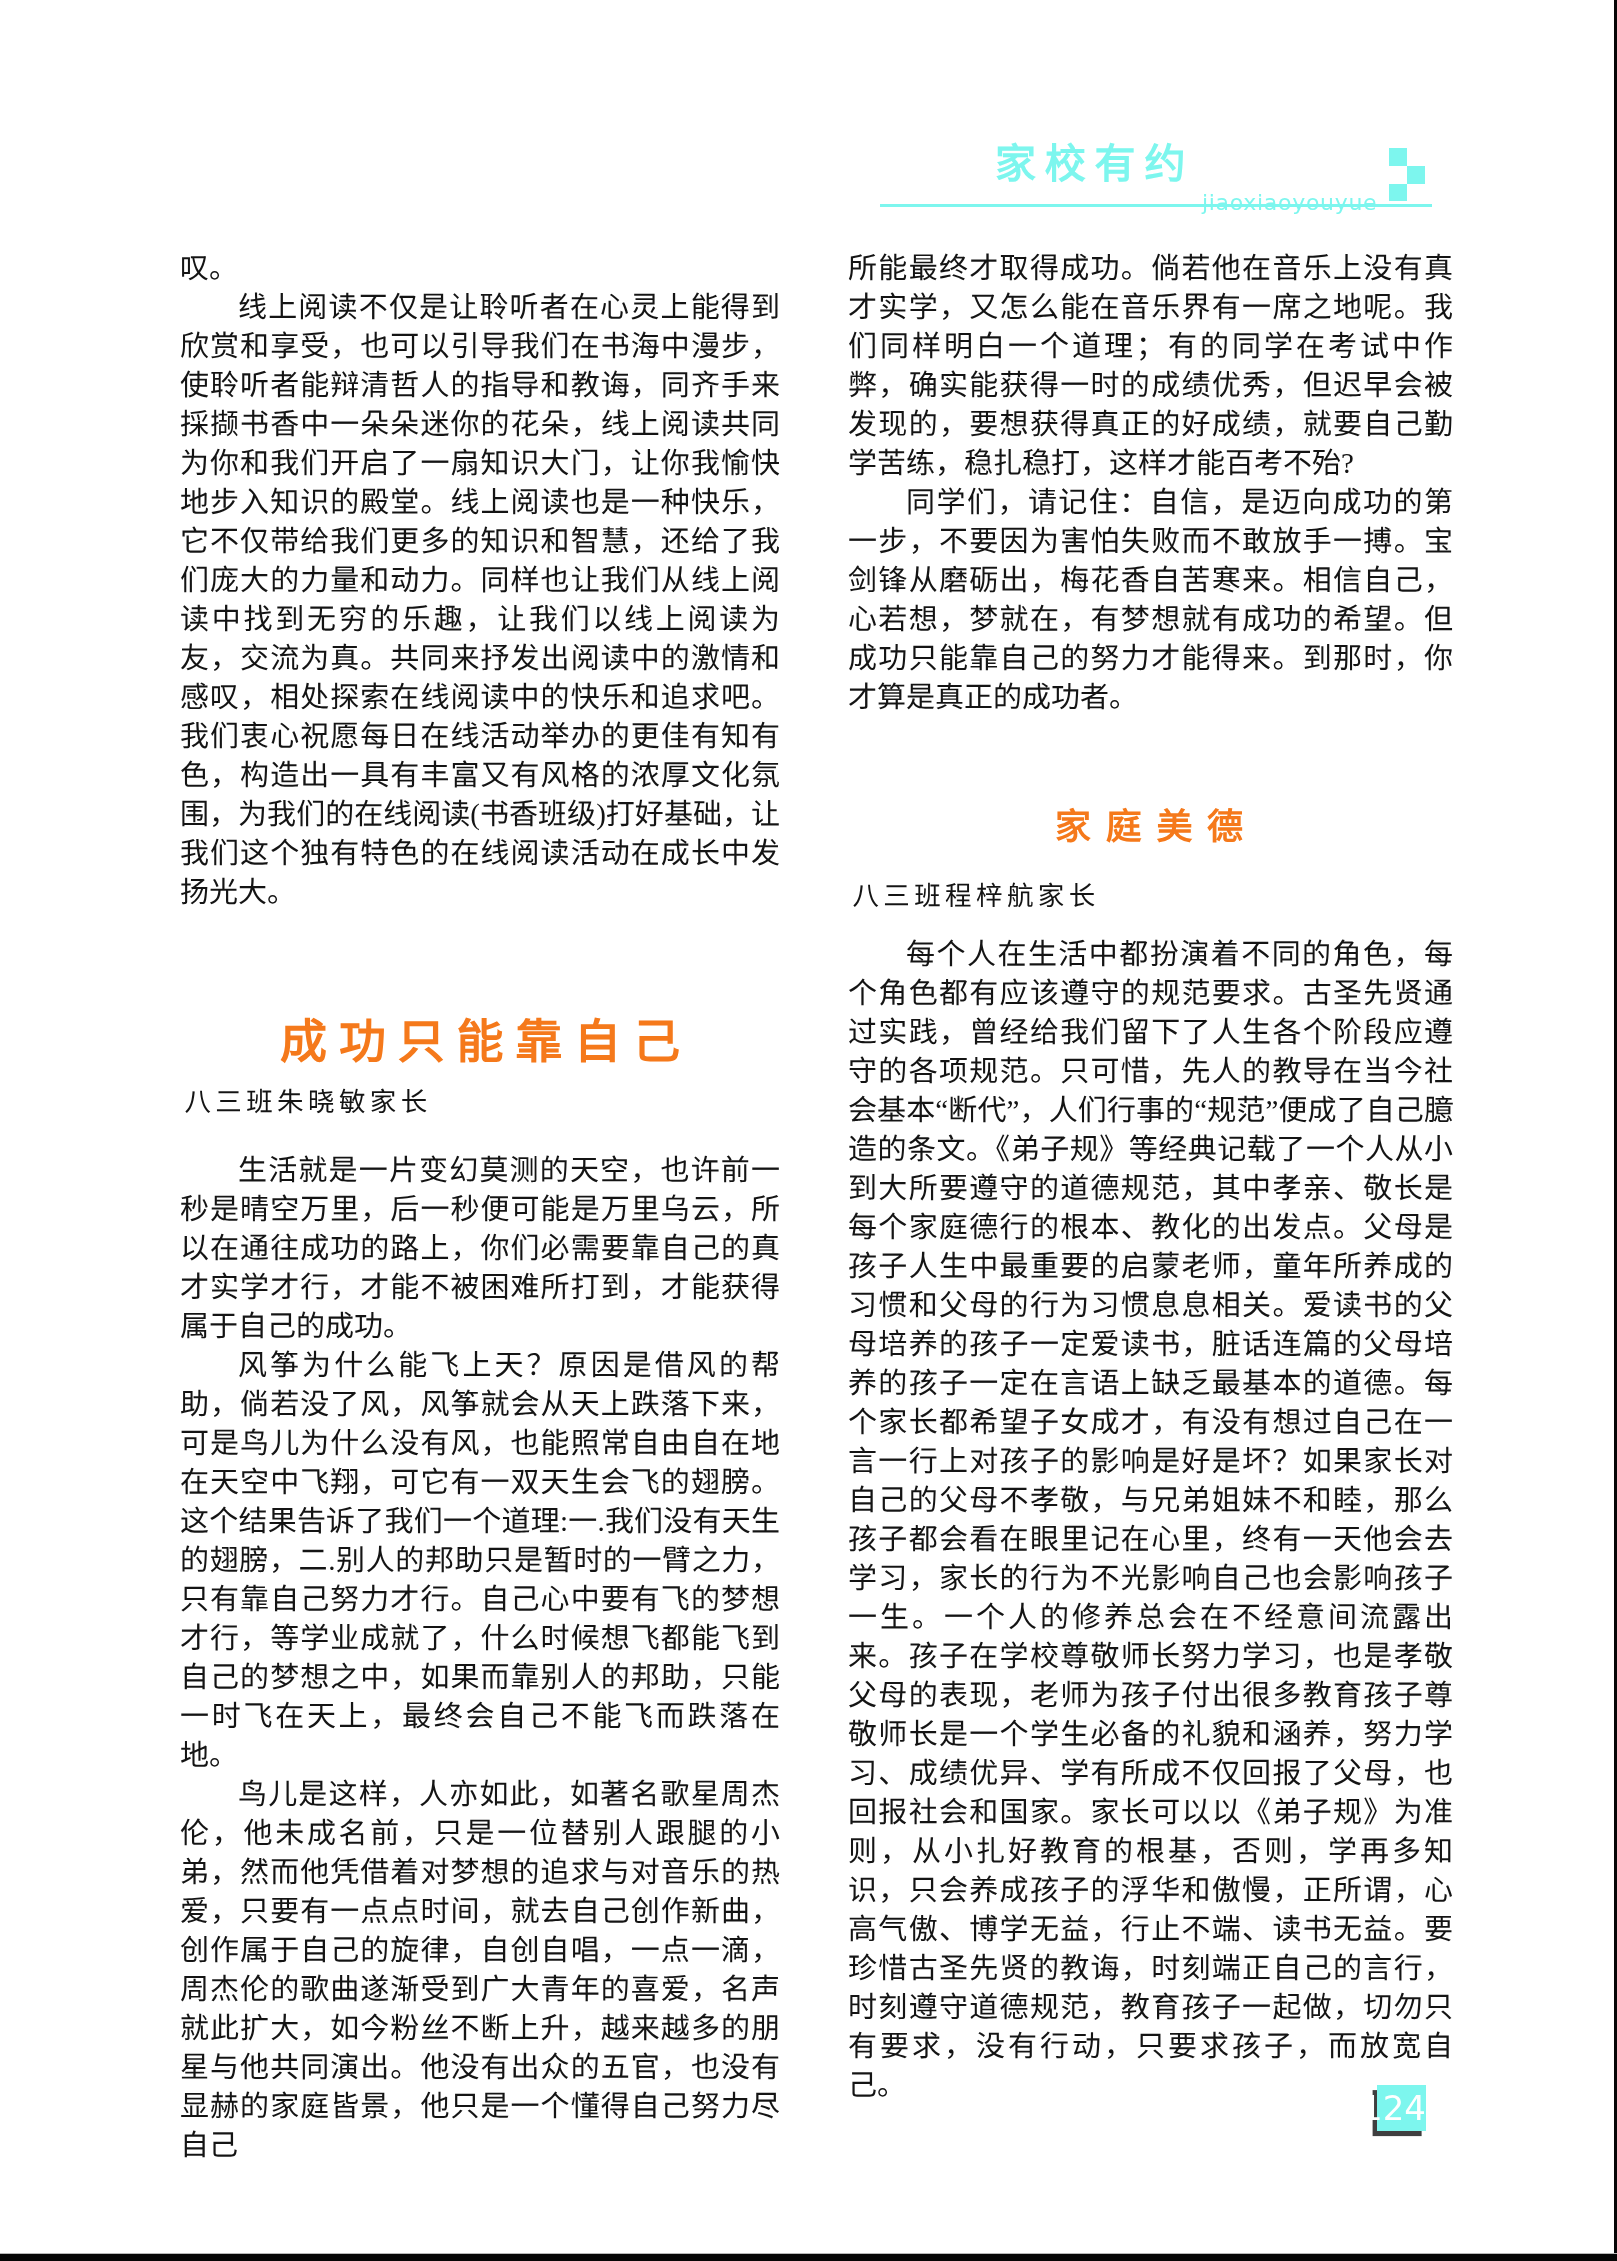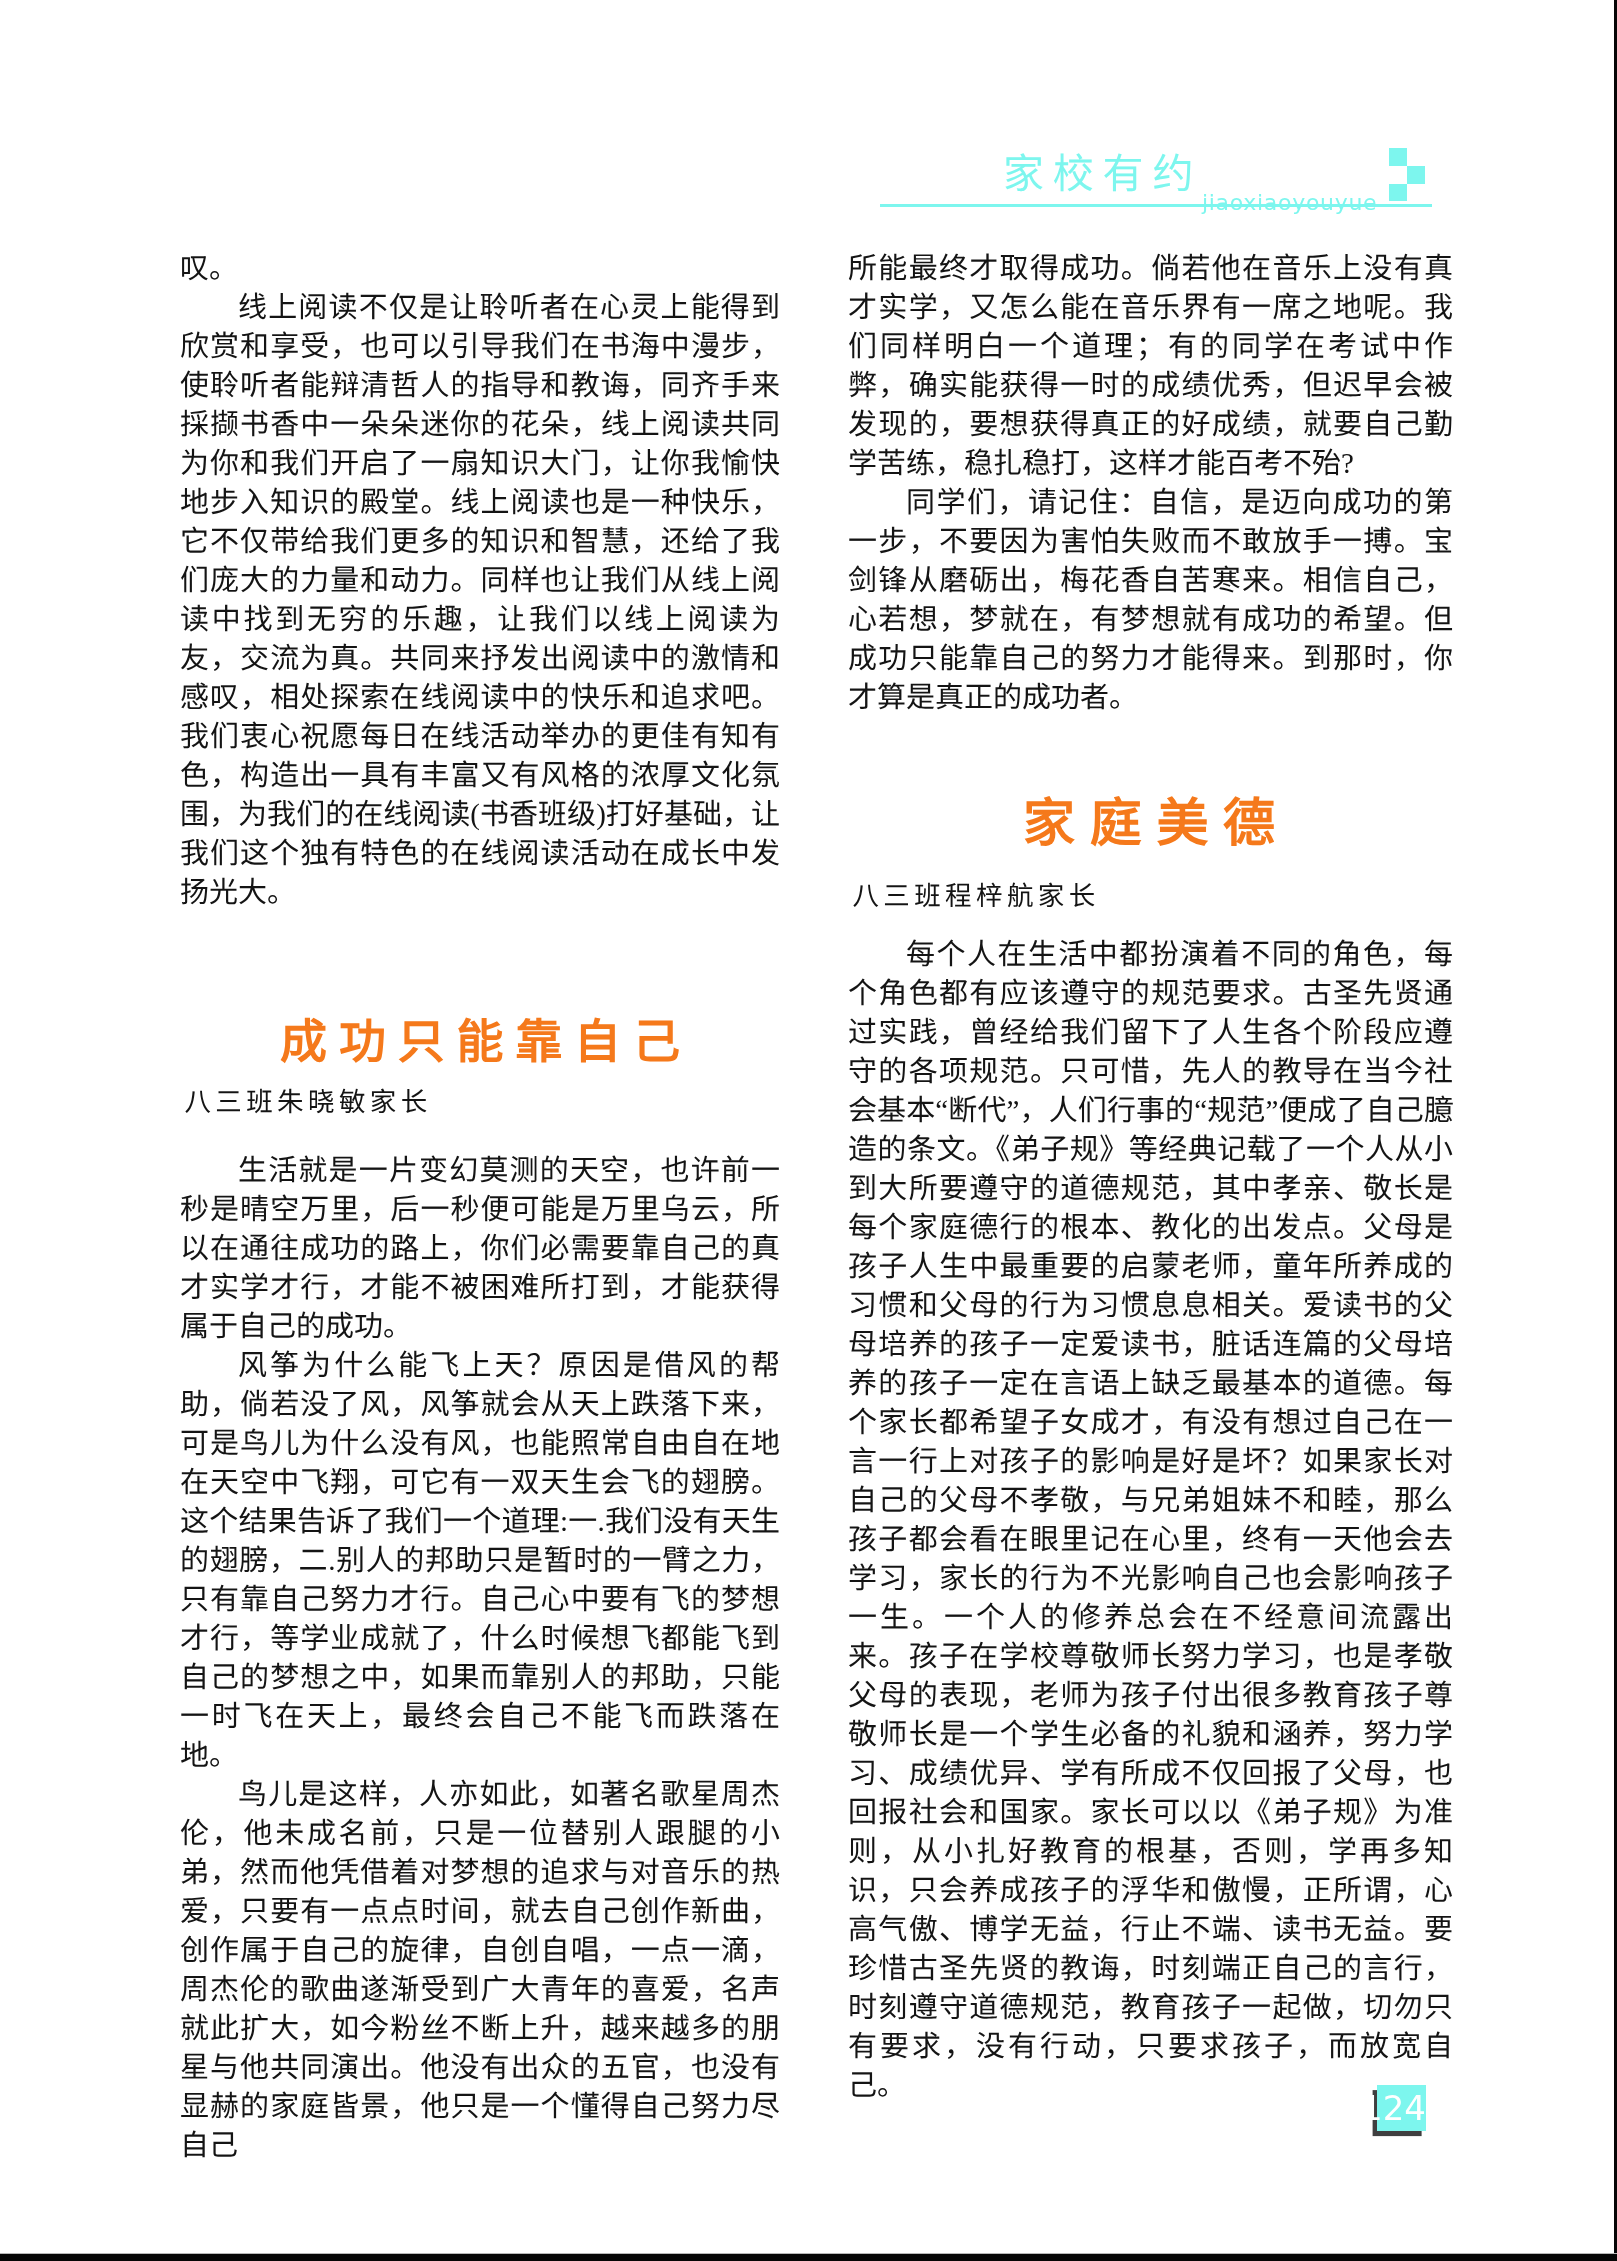--- a/index.html
+++ b/index.html
@@ -16,24 +16,24 @@
     overflow:hidden;
     font-family:"Liberation Serif","DejaVu Serif",serif;
     color:var(--ink);
   }
   
   .header-rule{
     position:absolute;left:880px;top:204px;width:552px;height:2.9px;
     background:var(--accent);
   }
   .header-title{
-    position:absolute;left:995px;top:152px;
+    position:absolute;left:995px;top:142px;
     font-family:"DejaVu Sans","Liberation Sans",sans-serif;
-    font-weight:normal;font-size:41px;line-height:44px;
-    letter-spacing:8.8px;color:var(--accent);margin-left:8px;
+    font-weight:bold;font-size:41px;line-height:44px;
+    letter-spacing:8.8px;color:var(--accent);
   }
   .header-pinyin{
     position:absolute;left:1202px;top:190px;
     font-family:"DejaVu Sans","Liberation Sans",sans-serif;
     font-size:22px;line-height:25px;letter-spacing:0.7px;
     color:var(--accent);
   }
   .deco-sq{position:absolute;background:var(--accent);width:18.4px;height:18.4px;}
   .deco-sq.s1{left:1389px;top:148px;}
   .deco-sq.s2{left:1407px;top:166px;}
@@ -49,21 +49,21 @@
   .col p{margin:0;}
   .col p.indent{text-indent:2em;}
   
   .art-title{
     font-weight:bold;color:var(--heading);
     text-align:center;text-indent:11.8px;
     font-size:47px;line-height:47px;letter-spacing:11.8px;
     margin:0;
   }
   .col-left  .art-title{margin:107px 0 22px;}
-  .col-right .art-title{margin:85px 0 29px;line-height:51px;font-size:52px;letter-spacing:14.7px;font-family:Liberation Mono, monospace;}
+  .col-right .art-title{margin:85px 0 29px;line-height:51px;font-size:36px;letter-spacing:14.7px;}
   .art-author{
     font-size:26.5px;line-height:29px;
     letter-spacing:4.4px;text-indent:4.4px;color:var(--ink);
     margin:0;
   }
   .col-left  .art-author{margin-bottom:34px;}
   .col-right .art-author{margin-bottom:24px;}
   
   .pagenum{
     position:absolute;left:1377px;top:2085px;width:49px;height:46px;

